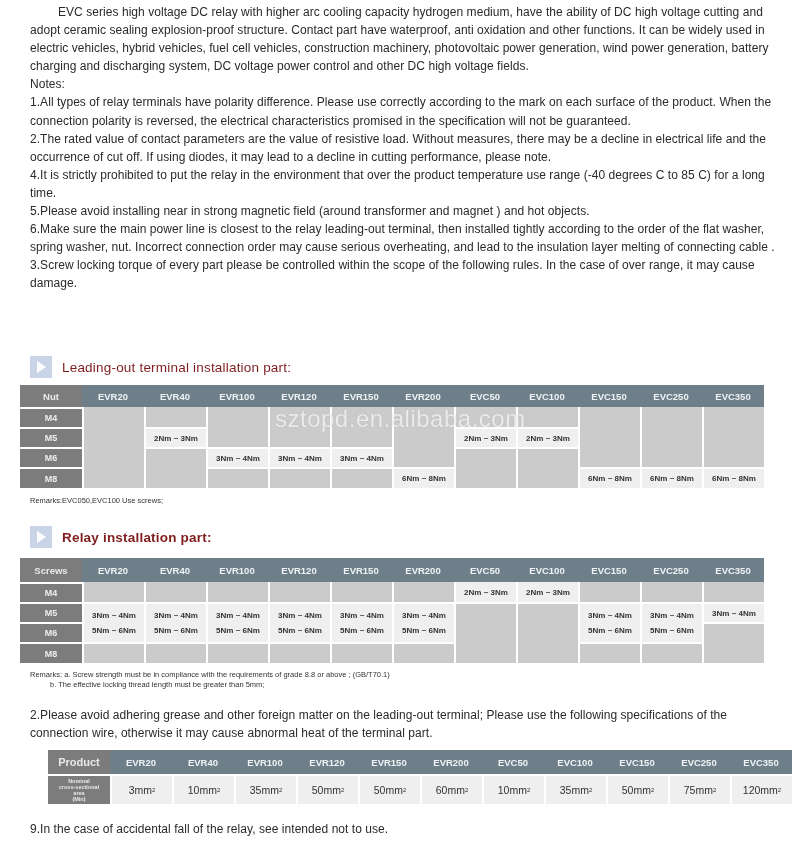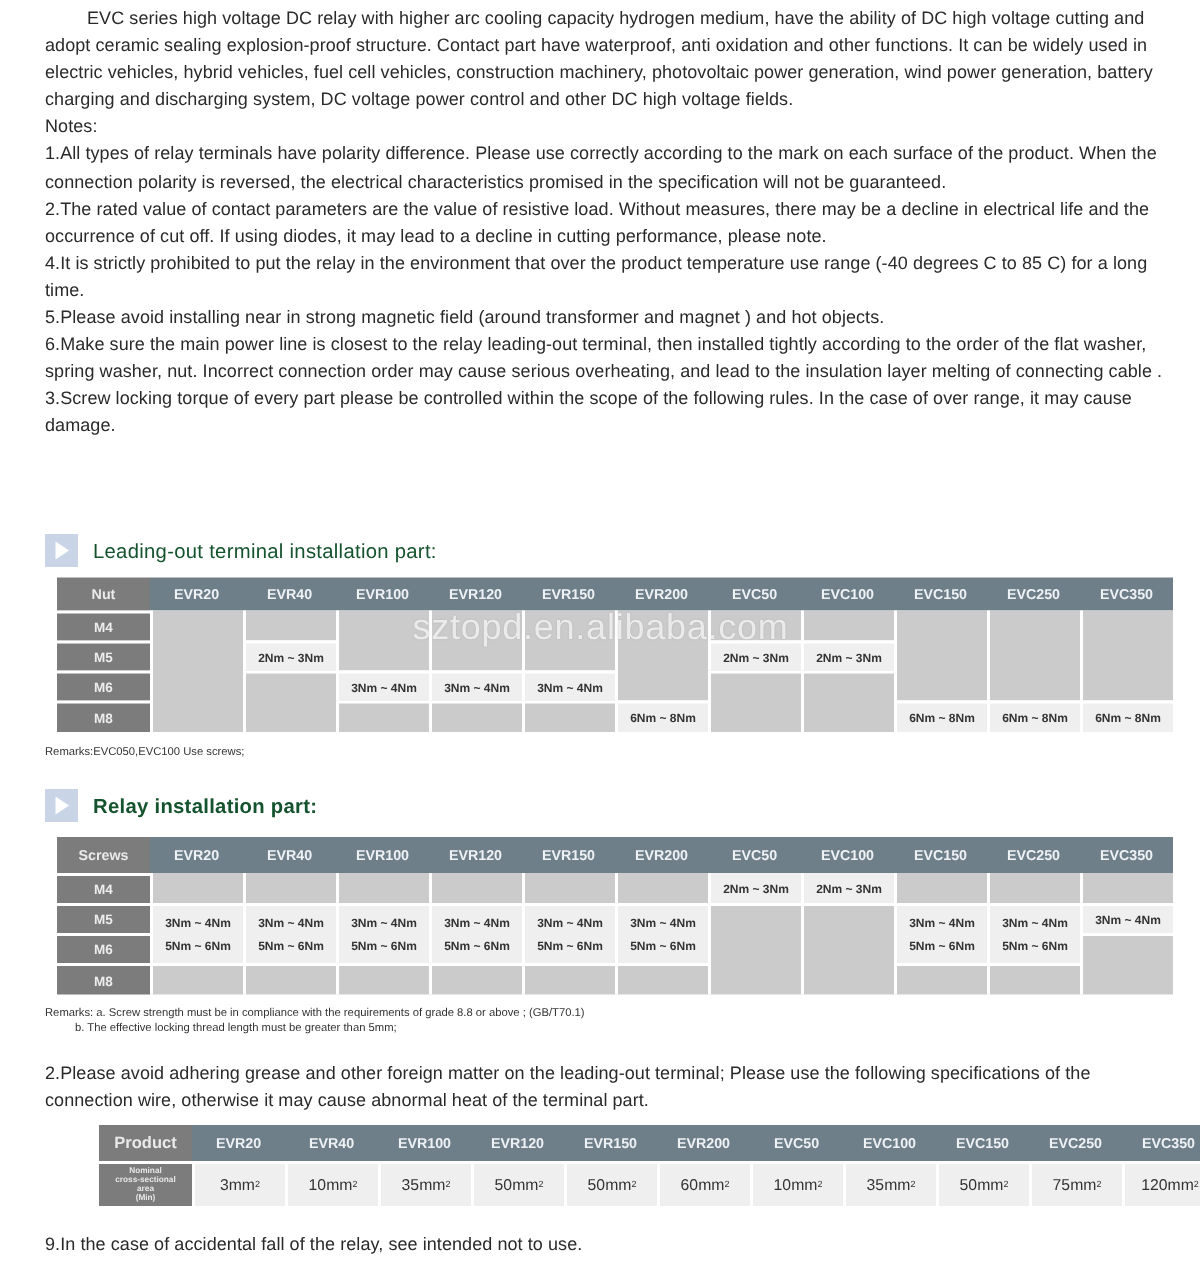--- a/index.html
+++ b/index.html
@@ -4,22 +4,22 @@
 <style>
   html, body { margin:0; padding:0; background:#ffffff; }
   body { width:800px; height:846px; position:relative; overflow:hidden;
          font-family:"Liberation Sans", sans-serif; color:#2a2a2a; }
   .para { position:absolute; left:30px; width:750px; font-size:12px; line-height:18.1px; letter-spacing:0.05px; }
   .para p { margin:0; }
   .indent { text-indent:28px; }
   .section-title { position:absolute; left:30px; height:22px; display:flex; align-items:center; }
   .play-box { width:22px; height:22px; background:#c9d5e6; display:flex; align-items:center; justify-content:center; margin-right:10px; }
   .play-box svg { display:block; }
-  .section-title span.t { font-size:13.5px; color:#14532d; letter-spacing:0.2px; }
-  .grid { position:absolute; left:38px; display:grid; }
+  .section-title span.t { font-size:13.5px; color:#7f1d1d; letter-spacing:0.2px; }
+  .grid { position:absolute; left:20px; display:grid; }
   .cell { display:flex; align-items:center; justify-content:center; font-size:8px; color:#333; font-weight:bold; }
   .hd { background:#6f7f8a; color:#eef2f5; font-size:9.5px; font-weight:bold; }
   .hd-first { background:#7c7c7c; color:#eaeaea; font-size:9.5px; font-weight:bold; }
   .rowlab { background:#7c7c7c; color:#eeeeee; font-size:9px; font-weight:bold; border-top:2px solid #ffffff; }
   .g { background:#cbcbcb; border-left:2px solid #ffffff; }
   .l { background:#efefef; border-left:2px solid #ffffff; }
   .bt { border-top:2px solid #ffffff; }
   .remark { position:absolute; left:30px; font-size:7.5px; color:#333; line-height:10px; }
   .watermark { position:absolute; left:275px; top:405px; font-size:24px; color:rgba(255,255,255,0.75); letter-spacing:0.5px; pointer-events:none; text-shadow:0 0 1px rgba(140,140,140,0.5); }
   .stack { flex-direction:column; justify-content:space-around; padding:4px 0; }

